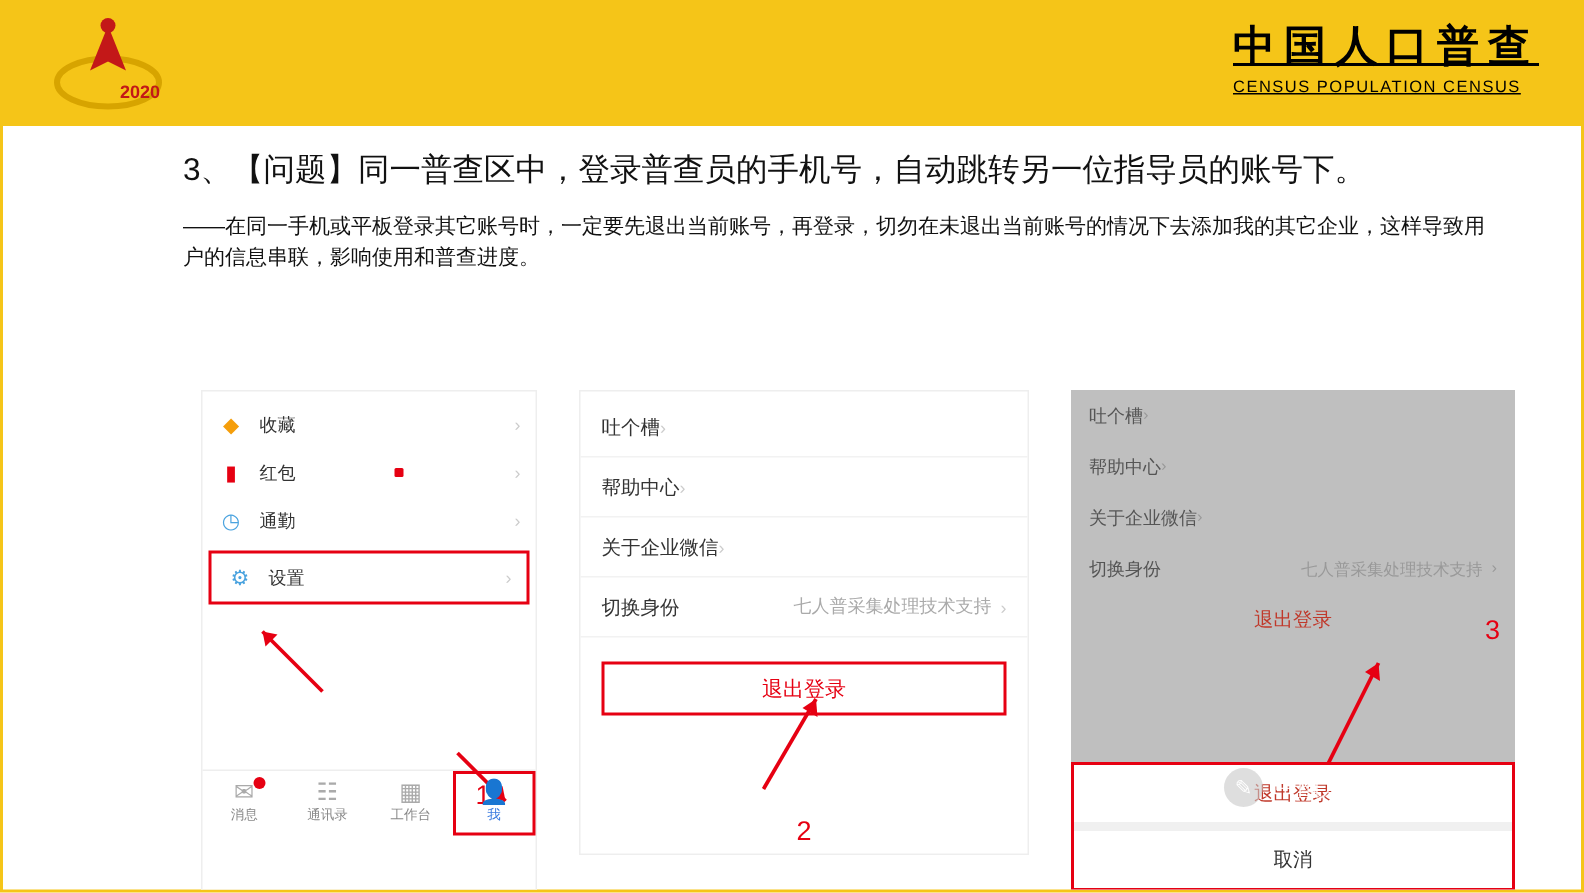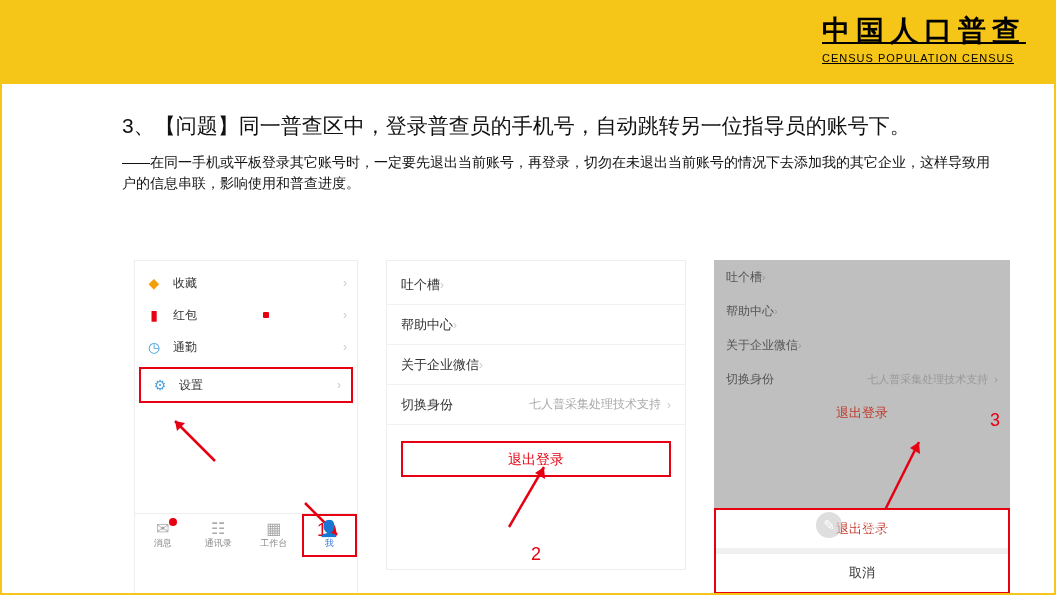--- a/index.html
+++ b/index.html
@@ -38,21 +38,21 @@
     color: #000;
     font-family: "KaiTi","STKaiti",serif;
   }
   .header-title .en {
     font-size: 11px;
     color: #000;
     letter-spacing: 1px;
     margin-top: 2px;
   }
   .content {
-    padding: 26px 60px 0 120px;
+    padding: 14px 60px 0 120px;
   }
   .q-text {
     font-size: 21px;
     line-height: 1.5;
     color: #111;
   }
   .a-text {
     font-size: 14px;
     line-height: 1.5;
     color: #111;
@@ -246,20 +246,28 @@
     font-size:14px; color:#fff;
   }
   
   .arr svg line, .arr svg path { stroke:#e60012; stroke-width:2.5; fill:none; }
   .arr svg polygon { fill:#e60012; }
 </style>
 </head>
 <body>
 
 <div class="header">
+  <div class="logo">
+    <svg viewBox="0 0 100 70">
+      <ellipse cx="50" cy="48" rx="34" ry="16" fill="none" stroke="#d7a400" stroke-width="4"></ellipse>
+      <path d="M50 10 L38 40 L50 34 L62 40 Z" fill="#c31818"></path>
+      <circle cx="50" cy="10" r="5" fill="#c31818"></circle>
+      <text x="58" y="58" font-size="12" font-weight="700" fill="#c31818">2020</text>
+    </svg>
+  </div>
   <div class="header-title">
     <div class="cn">中国人口普查</div>
     <div class="en">CENSUS POPULATION CENSUS</div>
   </div>
 </div>
 
 <div class="content">
   <p class="q-text">
     <span>3、【问题】</span><span>同一普查区中，登录普查员的手机号，自动跳转另一位指导员的账号下。</span>
   </p>

